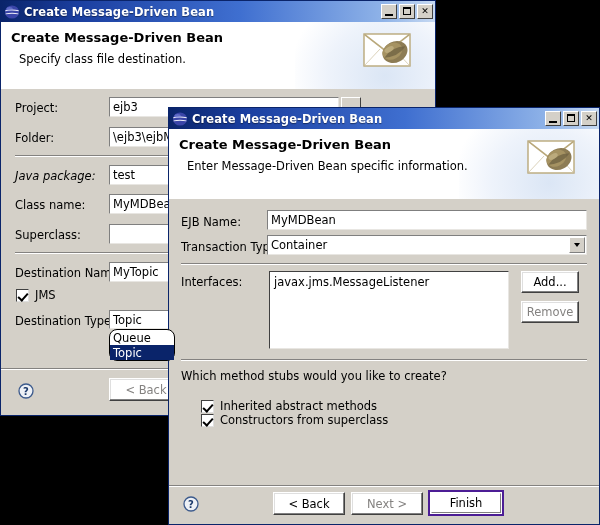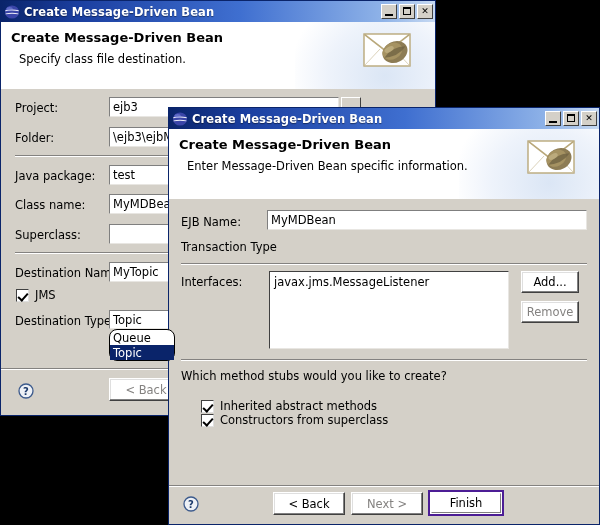--- a/index.html
+++ b/index.html
@@ -349,21 +349,21 @@
 
       <span class="lbl" style="left:14px; top:12px;">Project:</span>
       <div class="field" style="left:108px; top:8px; width:230px; height:20px;">ejb3</div>
       <div class="browse-btn" style="left:340px; top:8px; width:20px; height:20px;"></div>
 
       <span class="lbl" style="left:14px; top:42px;">Folder:</span>
       <div class="field" style="left:108px; top:38px; width:230px; height:20px;">\ejb3\ejbM</div>
 
       <div class="sep" style="left:14px; top:66px; width:410px;"></div>
 
-      <span class="lbl" style="left:14px; top:80px;">Java package:</span>
+      <span class="lbl" style="left:14px; top:80px;font-style:italic;">Java package:</span>
       <div class="field" style="left:108px; top:76px; width:230px; height:20px;">test</div>
 
       <span class="lbl" style="left:14px; top:109px;">Class name:</span>
       <div class="field" style="left:108px; top:105px; width:230px; height:20px;">MyMDBean</div>
 
       <span class="lbl" style="left:14px; top:139px;">Superclass:</span>
       <div class="field" style="left:108px; top:135px; width:230px; height:20px;"></div>
 
       <div class="sep" style="left:14px; top:163px; width:410px;"></div>
 
@@ -441,20 +441,26 @@
         </svg>
       </div>
     </div>
 
     <div class="wbody clip" style="position:absolute; left:0; top:91px; right:0; bottom:0;">
 
       <span class="lbl" style="left:12px; top:16px;">EJB Name:</span>
       <div class="field" style="left:98px; top:11px; width:320px; height:20px;">MyMDBean</div>
 
       <span class="lbl" style="left:12px; top:41px;">Transaction Type</span>
+      <div class="combo" style="left:98px; top:36px; width:320px; height:20px;">
+        <span>Container</span>
+        <span class="combo-arrow">
+            <span class="arrow-down"></span>
+          </span>
+      </div>
 
       <div class="sep" style="left:12px; top:64px; width:406px;"></div>
 
       <span class="lbl" style="left:12px; top:76px;">Interfaces:</span>
       <div class="listbox" style="left:100px; top:72px; width:240px; height:78px;">
         <div class="listbox-item">javax.jms.MessageListener</div>
       </div>
       <div class="btn" style="left:352px; top:72px; width:58px; height:22px;">Add...</div>
       <div class="btn disabled" style="left:352px; top:102px; width:58px; height:22px;">Remove</div>
 

